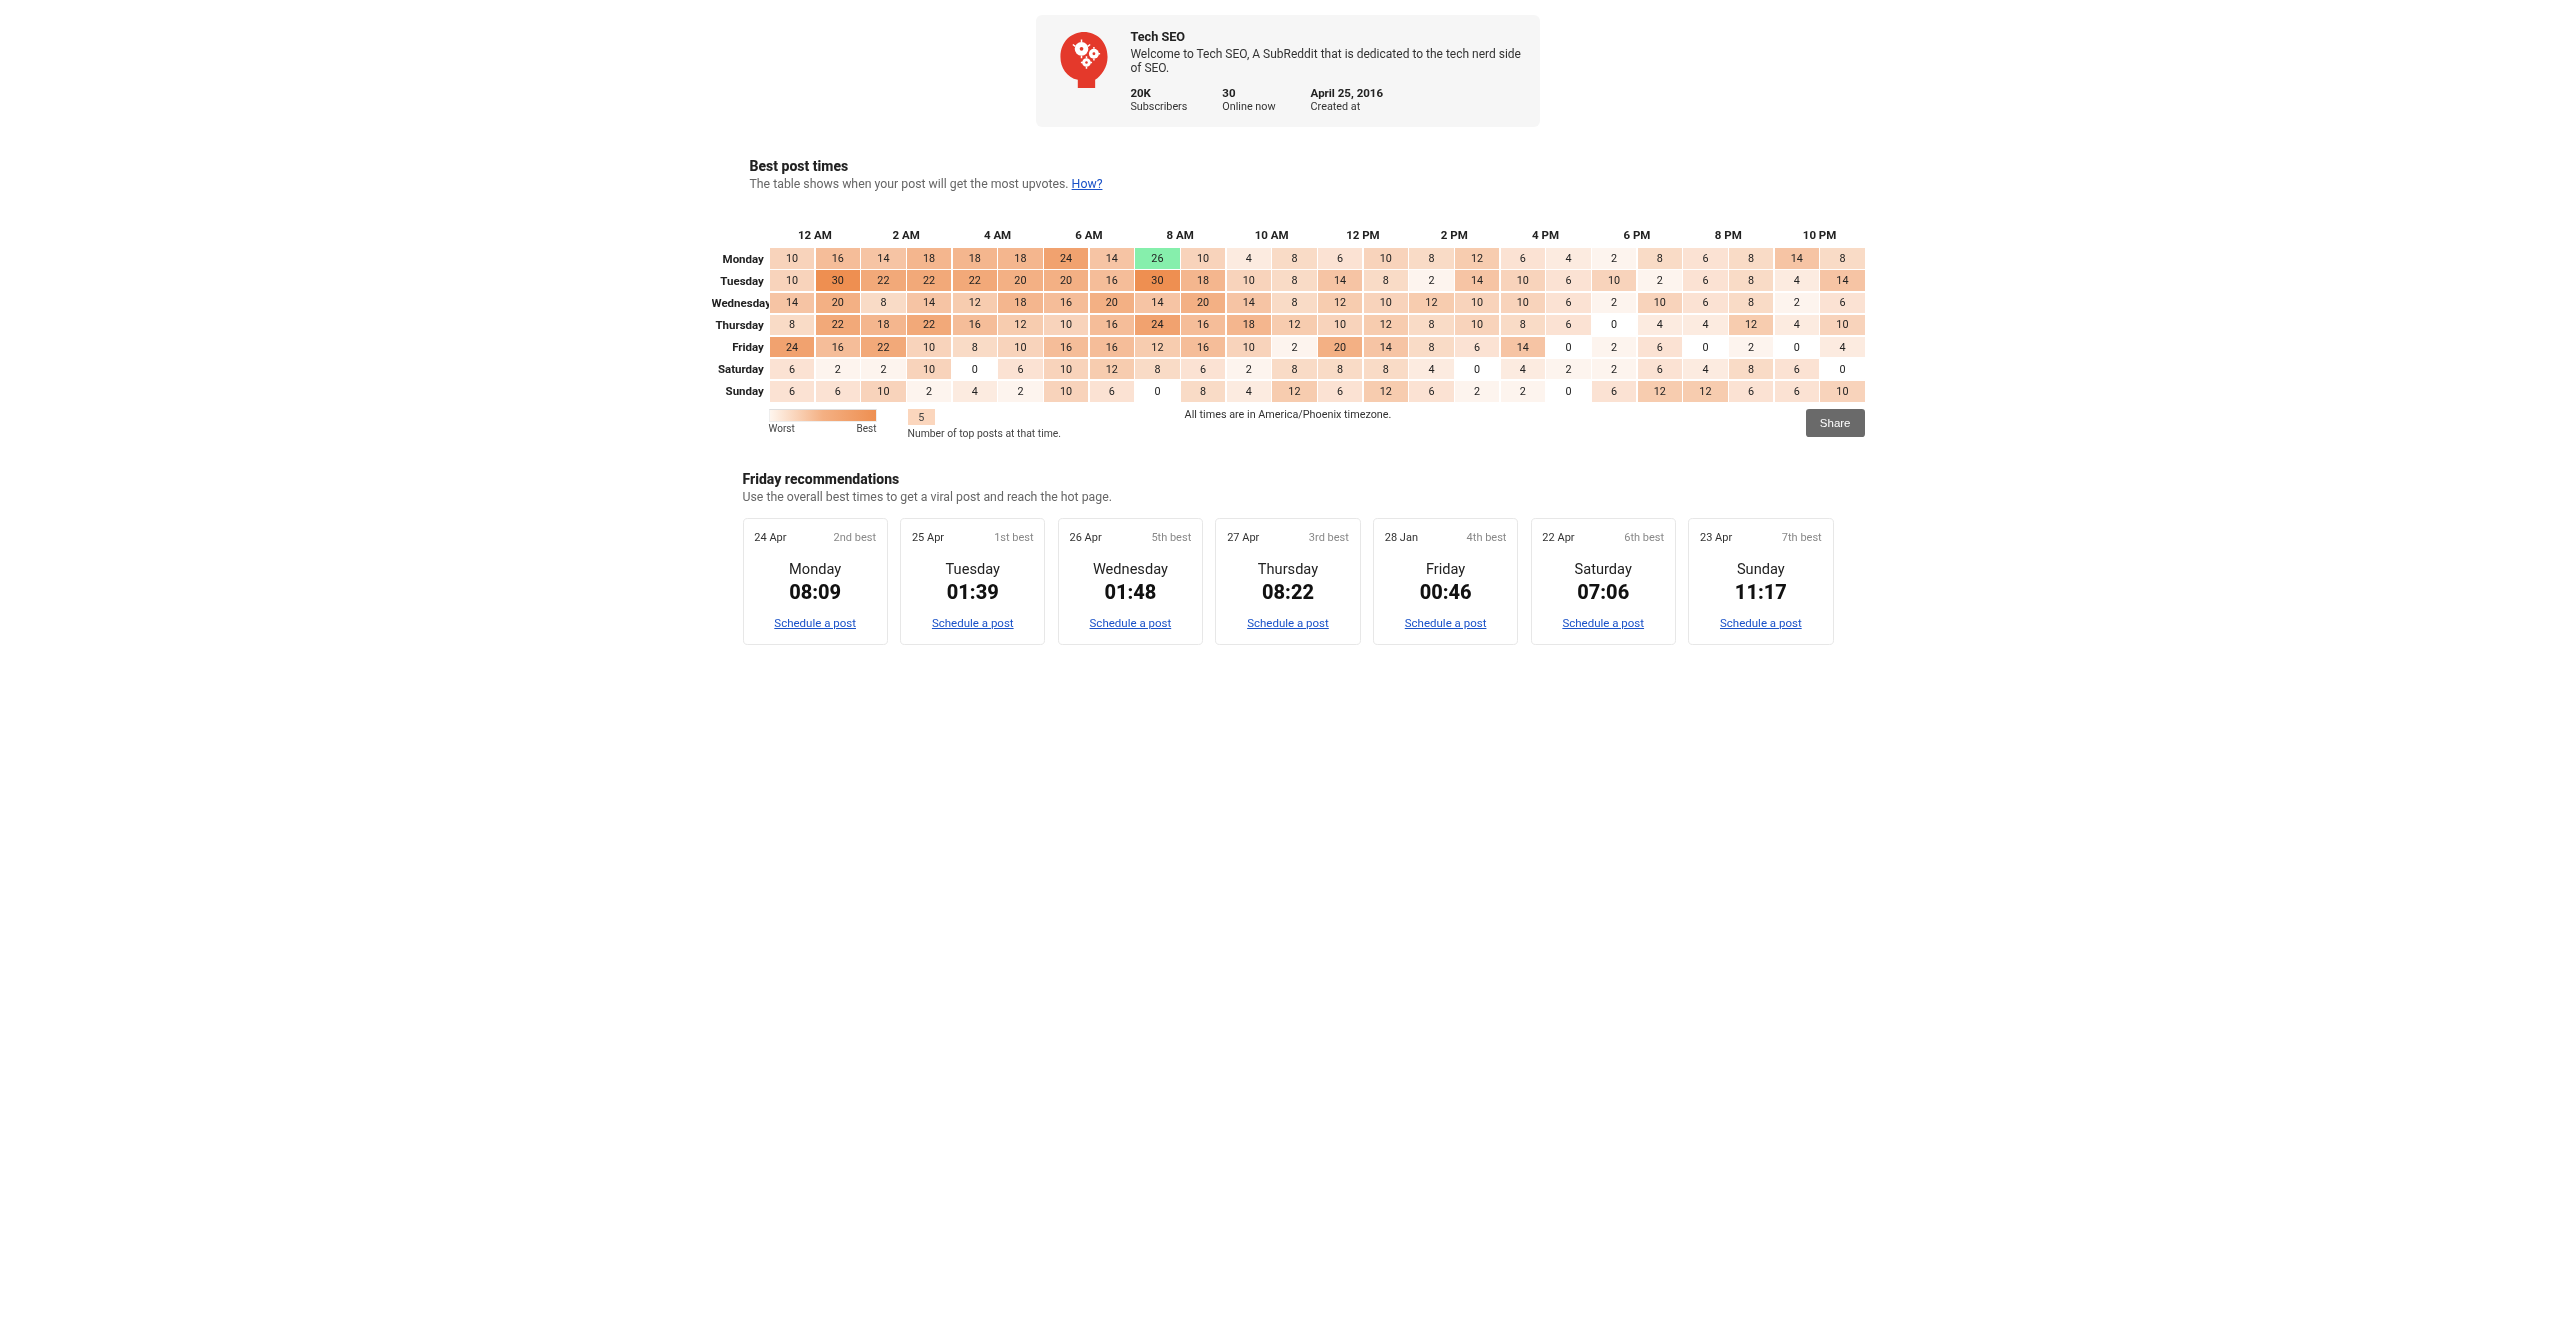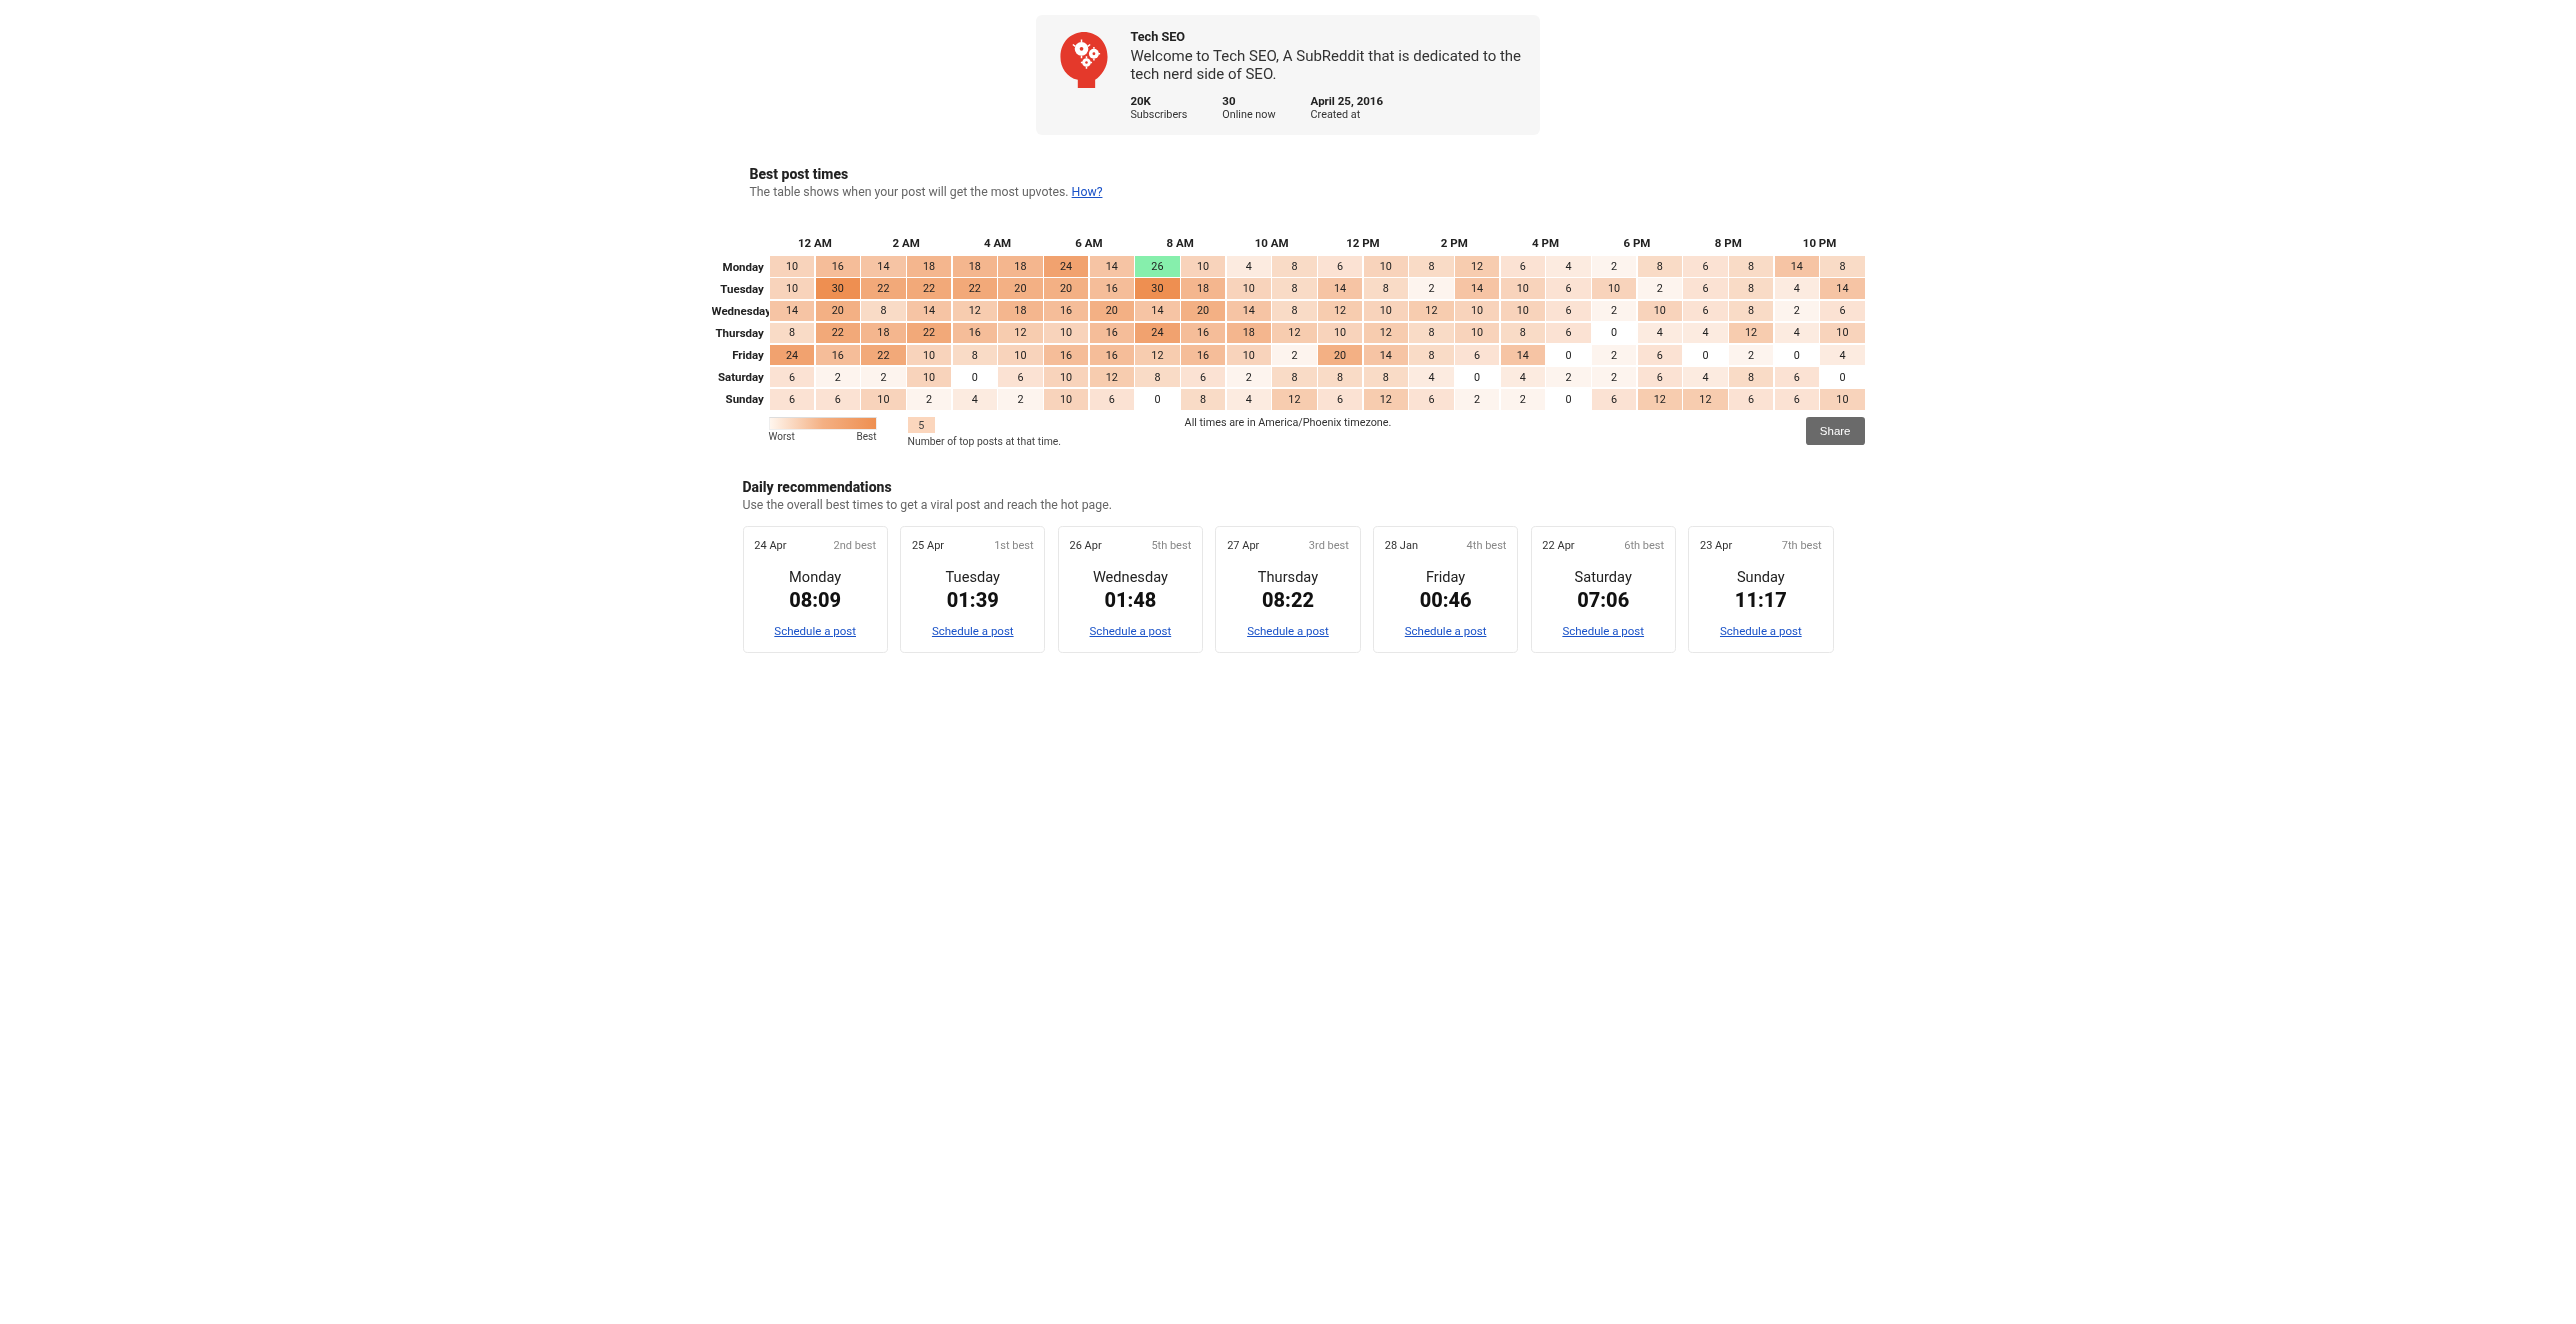--- a/index.html
+++ b/index.html
@@ -22,21 +22,21 @@
     gap: 15.4px;
     align-items: flex-start;
   }
   .header-icon {
     width: 62px; height: 62px;
     flex: 0 0 62px;
   }
   .header-icon svg { width: 100%; height: 100%; }
   .header-body { flex: 1; }
   .header-title { font-weight: 700; font-size: 12.7px; margin-bottom: 3.1px; }
-  .header-desc { font-size: 15px; color: #333; margin-bottom: 10.8px; }
+  .header-desc { font-size: 12px; color: #333; margin-bottom: 10.8px; }
   .header-stats { display: flex; gap: 35px; }
   .header-stat-val { font-weight: 700; font-size: 11.5px; }
   .header-stat-label { font-size: 10.8px; color: #333; }
 
   
   .section { max-width: 1153px; margin: 0 auto 31px auto; padding: 0 38px; }
   .section-title { font-weight: 800; font-size: 14px; color: #222; margin-bottom: 3.1px; }
   .section-sub { font-size: 12.3px; color: #666; margin-bottom: 12.3px; }
   .section-sub a { color: #1a52c8; text-decoration: underline; cursor: pointer; }
 
@@ -381,21 +381,21 @@
         <div class="legend-count-box">5</div>
         <div>Number of top posts at that time.</div>
       </div>
       <div class="tz-note">All times are in America/Phoenix timezone.</div>
       <button class="share-btn">Share</button>
     </div>
   </div>
 </div>
 
 <div class="reco-section">
-  <div class="reco-title">Daily recommendations</div>
+  <div class="reco-title">Friday recommendations</div>
   <div class="reco-sub">Use the overall best times to get a viral post and reach the hot page.</div>
   <div class="reco-grid" id="reco-grid">
       <div class="reco-card"><div class="reco-top">
           <span class="reco-date">24 Apr</span>
           <span class="reco-rank">2nd best</span>
         </div><div class="reco-day">Monday</div><div class="reco-time">08:09</div><a class="reco-link">Schedule a post</a></div>
       <div class="reco-card"><div class="reco-top">
           <span class="reco-date">25 Apr</span>
           <span class="reco-rank">1st best</span>
         </div><div class="reco-day">Tuesday</div><div class="reco-time">01:39</div><a class="reco-link">Schedule a post</a></div>

